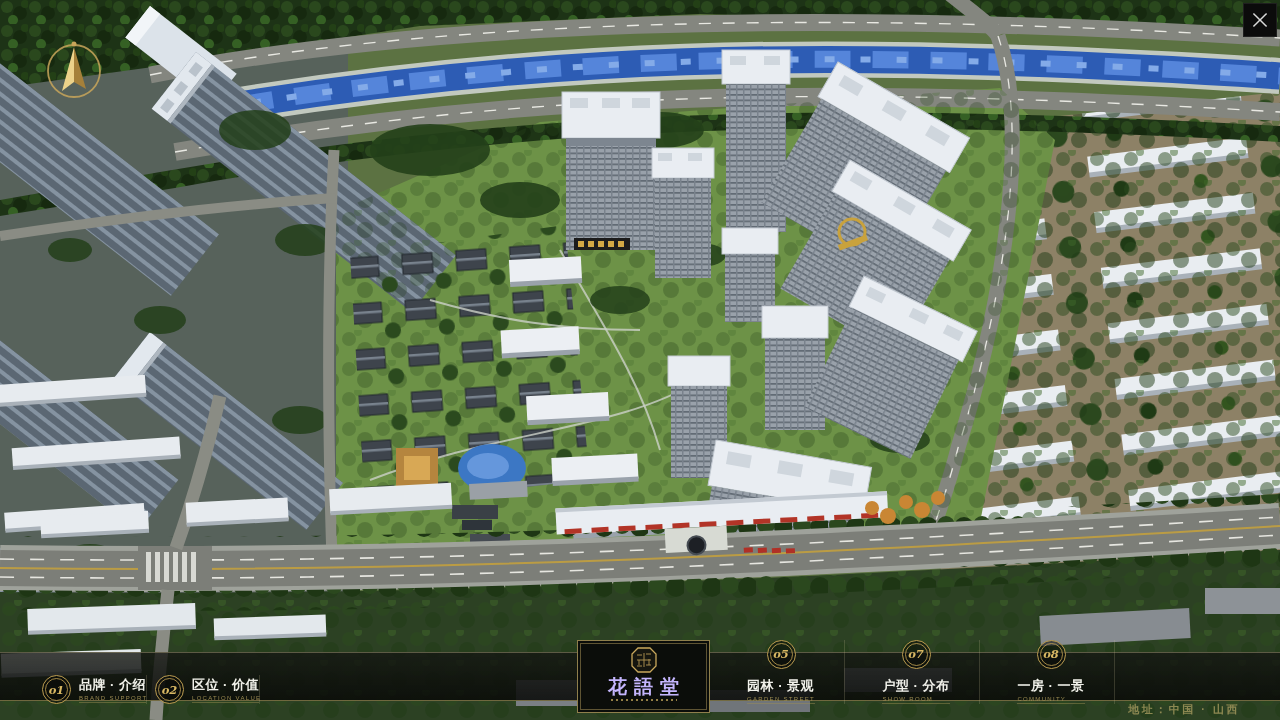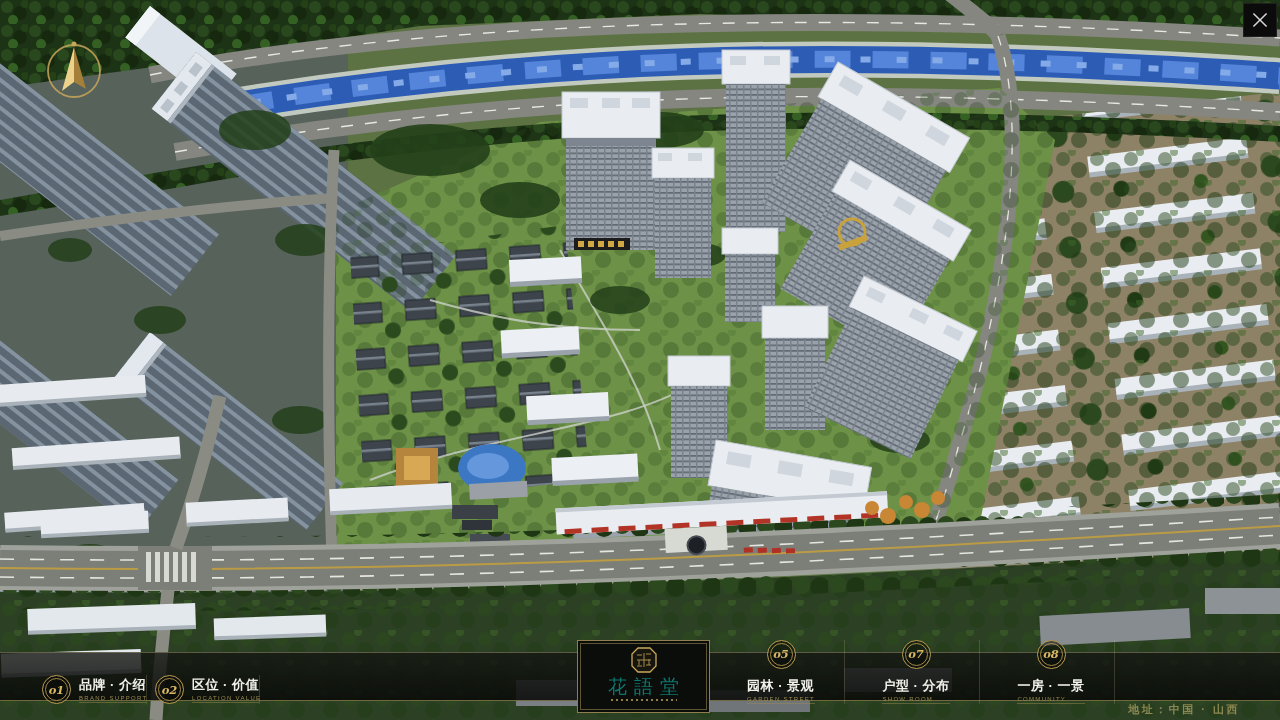--- a/index.html
+++ b/index.html
@@ -35,21 +35,21 @@
   .nav-txt{display:flex;flex-direction:column;gap:1px;min-width:0;}
   .nav-cn{font-weight:700;font-size:13px;color:#f1f1ea;letter-spacing:.5px;white-space:nowrap;}
   .nav-en{font-size:6px;color:#9b8b52;letter-spacing:1.3px;white-space:nowrap;
           border-bottom:1px solid rgba(160,145,85,.45);padding-bottom:1.5px;}
 
   
   .logo-plaque{position:absolute;left:577px;top:640px;width:133px;height:73px;box-sizing:border-box;
                background:#0b0d0a;border:1px solid #8f7f4c;z-index:6;
                box-shadow:inset 0 0 0 2px #0b0d0a,inset 0 0 0 3px #5f5433;
                display:flex;flex-direction:column;align-items:center;justify-content:flex-start;}
-  .logo-name{font-family:"DejaVu Serif",serif;font-weight:400;font-size:19px;color:#0f766e;
+  .logo-name{font-family:"DejaVu Serif",serif;font-weight:700;font-size:19px;color:#c4b5fd;
              letter-spacing:7px;margin-left:7px;line-height:20px;}
   .logo-tagline{width:66px;height:2px;margin-top:3px;
                 background:repeating-linear-gradient(90deg,rgba(205,175,95,.7) 0 2px,transparent 2px 5px);}
 
   .address{position:absolute;right:40px;top:702px;font-size:11px;color:#8d8852;
            letter-spacing:2.5px;white-space:nowrap;font-weight:bold;}
 </style>
 </head>
 <body>
 

